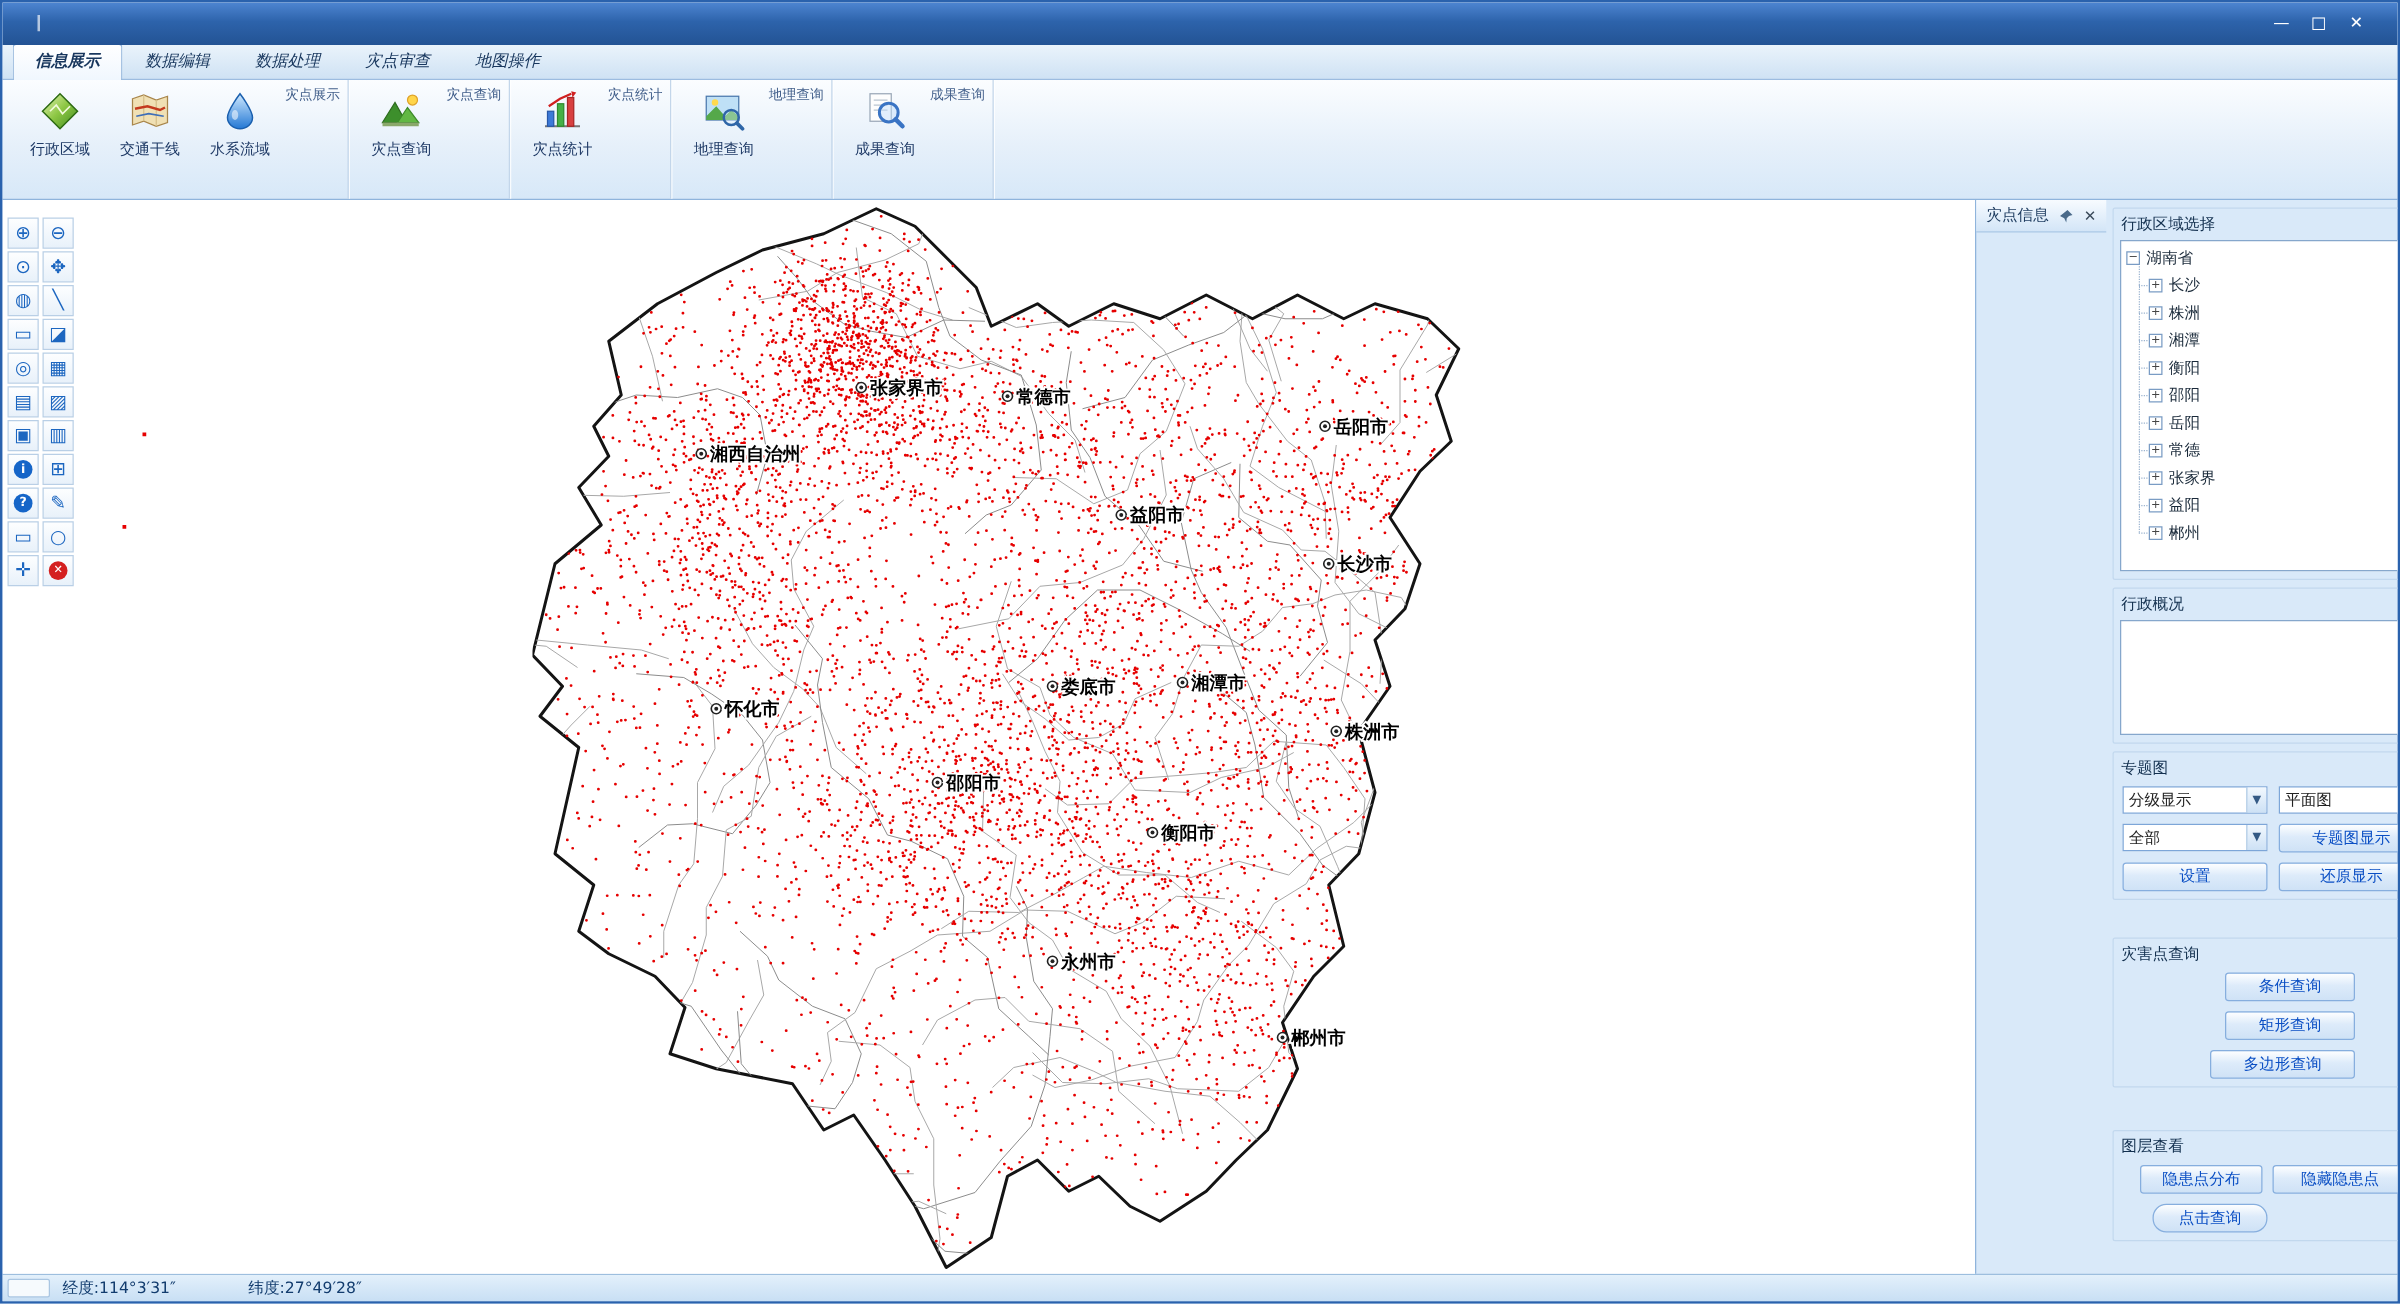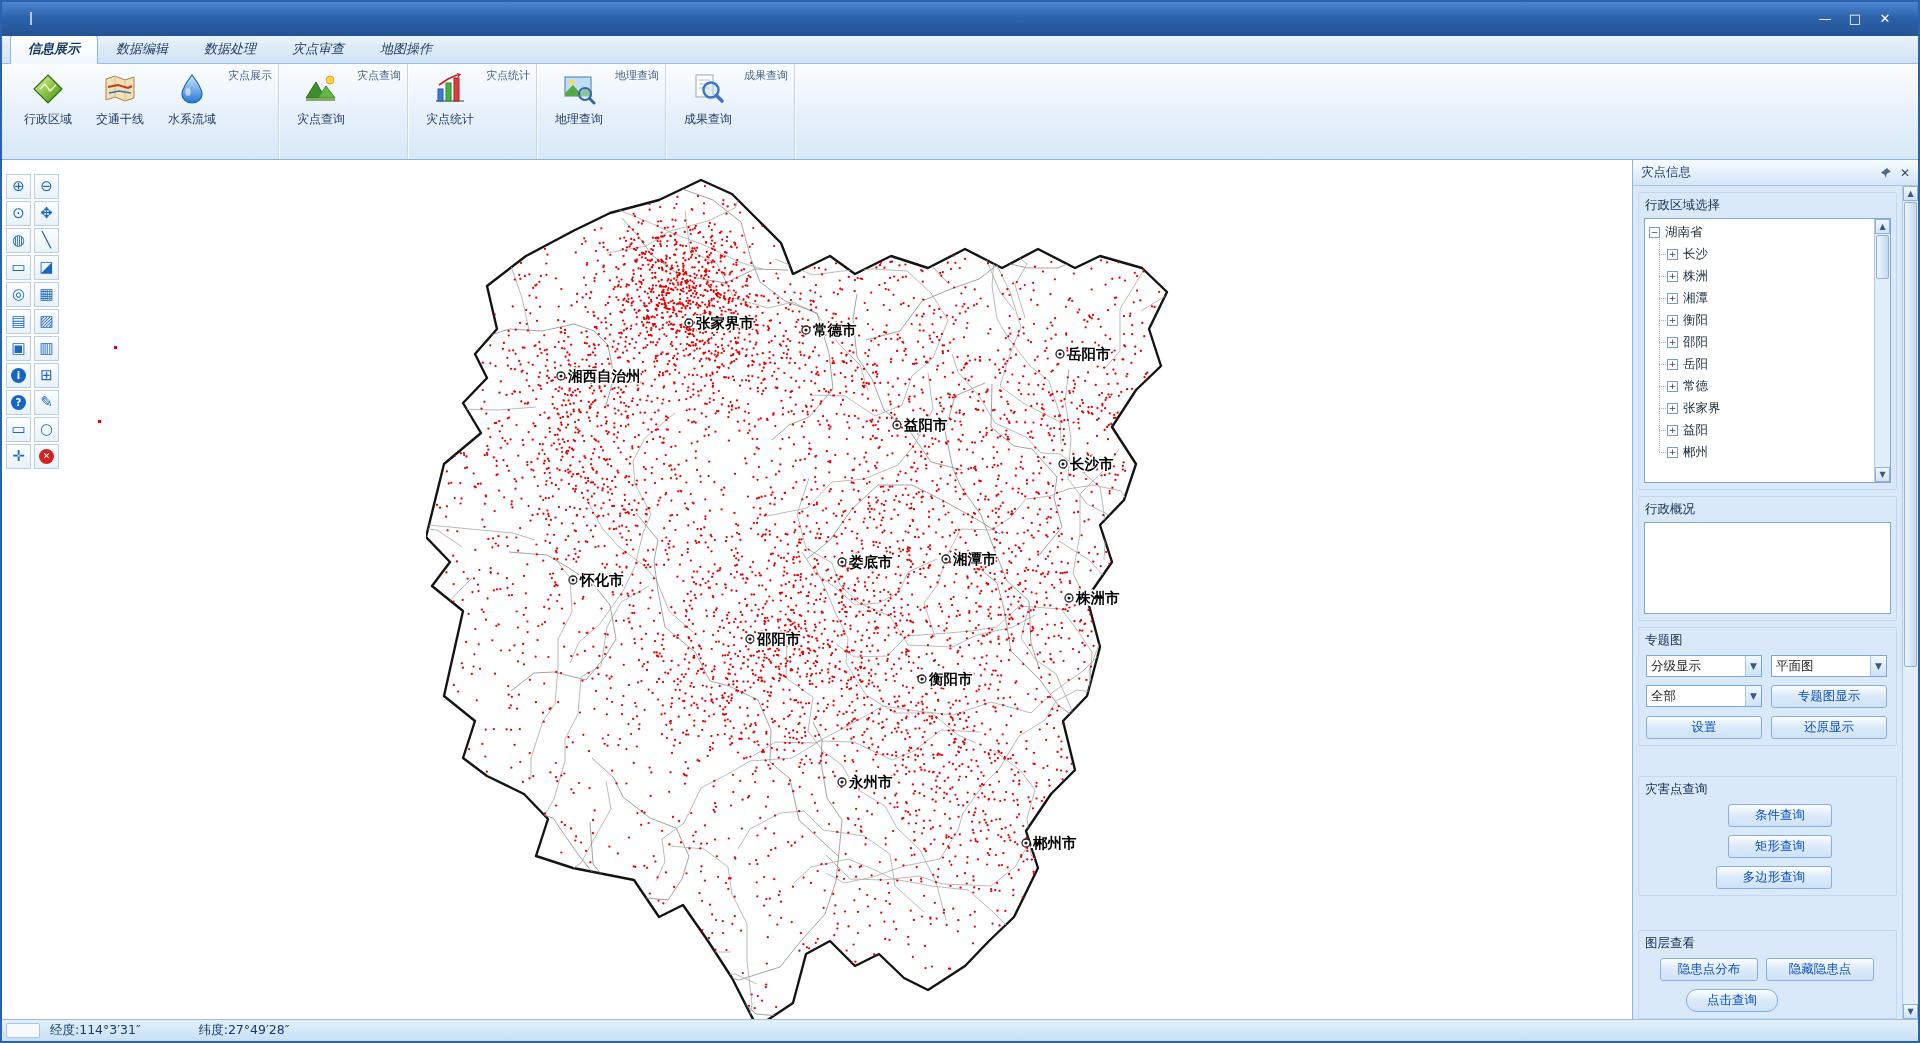--- a/index.html
+++ b/index.html
@@ -22,32 +22,32 @@
   .rgroup { display:flex; flex-direction:row; padding:2px 6px 0; border-right:1px solid #c3d6ea; box-shadow:1px 0 0 rgba(255,255,255,.8); }
   .rbuttons { display:flex; flex:1; }
   .rbtn { width:72px; display:flex; flex-direction:column; align-items:center; padding-top:4px; cursor:default; border:1px solid transparent; border-radius:3px; }
   .ricon { width:36px; height:36px; display:flex; align-items:center; justify-content:center; }
   .rlabel { font-size:12px; color:#1f3a66; margin-top:4px; white-space:nowrap; }
   .rgroup-label { font-size:11px; color:#44618c; text-align:center; padding:2px 0 3px; }
 
   
   .main { flex:1; display:flex; min-height:0; }
   .map-area { flex:1; position:relative; background:#ffffff; overflow:hidden; }
-  .map-canvas { position:absolute; left:424px; top:16px; width:792px; height:856px; }
+  .map-canvas { position:absolute; left:424px; top:3px; width:792px; height:856px; }
   .stray-dot { position:absolute; width:3px; height:3px; background:#e60000; }
 
   
   .tool-palette { position:absolute; left:4px; top:14px; display:grid; grid-template-columns:repeat(2,26px); gap:2px; z-index:5; }
   .tool { width:25px; height:25px; border:1px solid #b9cfe6; background:linear-gradient(#fdfeff,#e8f1fa); display:flex; align-items:center; justify-content:center; color:#1c66c0; font-size:15px; cursor:default; }
   .tool .glyph { line-height:1; }
   .tool.circle-blue .glyph { background:#1565c8; color:#fff; border-radius:50%; width:15px; height:15px; line-height:15px; font-size:10px; text-align:center; font-weight:bold; }
   .tool.circle-red .glyph { background:#d42020; color:#fff; border-radius:50%; width:15px; height:15px; line-height:15px; font-size:9px; text-align:center; font-weight:bold; }
 
   
-  .panel { width:286px; flex:none; background:#d9e9f9; border-left:1px solid #8fb4dc; display:flex; flex-direction:column; min-height:0; }
+  .panel { width:338px; flex:none; background:#d9e9f9; border-left:1px solid #8fb4dc; display:flex; min-height:0; }
   .panel-titlebar { height:26px; flex:none; background:linear-gradient(#f7fbff,#d3e5f7); border-bottom:1px solid #aac8e6; display:flex; align-items:center; padding:0 8px; }
   .panel-title { font-size:12.5px; color:#1c3a5e; flex:1; }
   .panel-ico { margin-left:8px; cursor:default; color:#3a4a5a; font-size:12px; display:flex; align-items:center; }
   .panel-row { flex:1; display:flex; min-height:0; }
   .panel-content { flex:1; overflow:hidden; }
 
   .section { margin:6px 5px 0; border:1px solid #c2d8ee; border-radius:2px; padding:2px 3px 6px; }
   .sec-label { font-size:12.5px; color:#13304f; padding:2px 3px 4px; }
   .sec-dq { margin-top:30px; }
   .sec-layer { margin-top:34px; }
@@ -73,21 +73,21 @@
   .combo-text { flex:1; font-size:12.5px; color:#222; padding:0 4px; white-space:nowrap; overflow:hidden; }
   .combo-arrow { width:16px; height:100%; flex:none; background:linear-gradient(#f2f8fe,#cde1f5); border-left:1px solid #a8c6e4; color:#345a85; font-size:9px; display:flex; align-items:center; justify-content:center; cursor:default; }
 
   .pbtn { height:23px; background:linear-gradient(#fdfeff,#ddebfa 45%,#cfe2f6); border:1px solid #86aede; border-radius:3px; color:#0b4fc4; font-size:12.5px; font-family:inherit; cursor:default; white-space:nowrap; }
   .btn-col { display:flex; flex-direction:column; gap:8px; margin-top:2px; }
   .btn-col .pbtn { width:104px; margin-left:86px; }
   .btn-col .pbtn:nth-child(3) { width:116px; margin-left:74px; }
   .layer-btns { display:flex; flex-wrap:wrap; gap:8px; margin:2px 4px 0; }
   .layer-btns .pbtn:nth-child(1) { width:98px; margin-left:14px; }
   .layer-btns .pbtn:nth-child(2) { width:108px; }
-  .layer-btns .pbtn:nth-child(3) { width:92px; margin-left:40px;border-radius:11px; }
+  .layer-btns .pbtn:nth-child(3) { width:92px; margin-left:24px;border-radius:11px; }
 
   
   .statusbar { height:22px; flex:none; background:linear-gradient(#e3f0fb,#c8dff4); border-top:1px solid #9dbede; display:flex; align-items:center; font-size:12.5px; color:#123c6e; }
   .status-cell { width:34px; height:15px; margin:0 10px 0 4px; background:#f6fafd; border:1px solid #aac6e2; border-radius:2px; }
   .status-text.lat { margin-left:58px; }
 </style>
 </head>
 <body>
 
 <div class="window">

